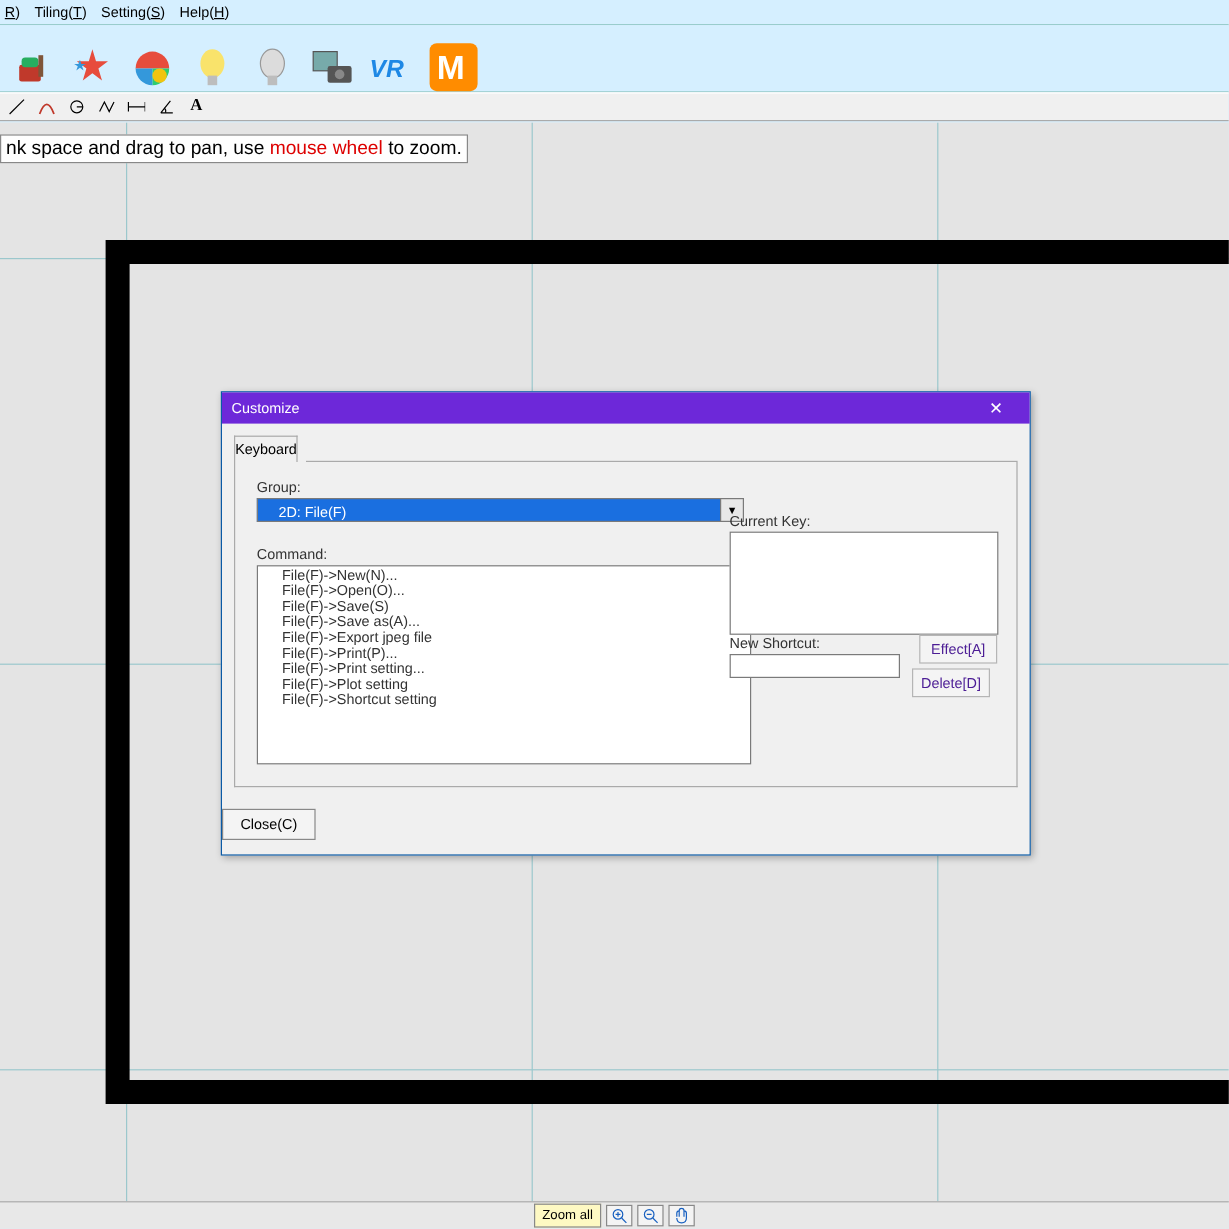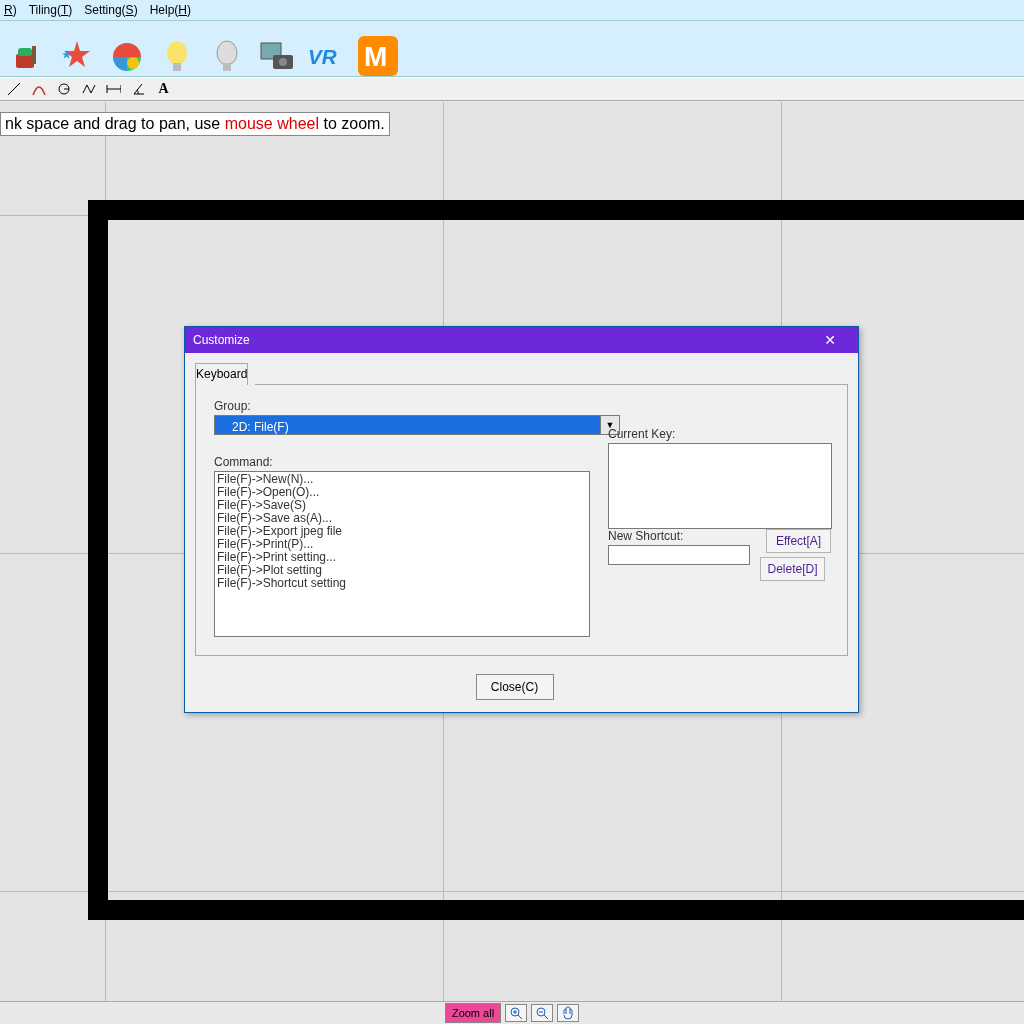--- a/index.html
+++ b/index.html
@@ -9,40 +9,40 @@
   .big-ico{width:38px;height:38px;display:flex;align-items:center;justify-content:center}
   .toolbar-small{height:22px;background:#f0f0f0;border-top:1px solid #fff;border-bottom:1px solid #aaa;display:flex;align-items:center;gap:10px;padding:0 6px}
   .small-ico{width:15px;height:15px;display:flex;align-items:center;justify-content:center;color:#000}
   .hintbar{position:absolute;top:112px;left:0;background:#fefefe;border:1px solid #888;padding:2px 4px;font-size:16px}
   .hintbar .hl{color:#d00}
   .canvas{position:absolute;top:102px;left:0;right:0;bottom:22px;background:#e4e4e4;overflow:hidden}
   .grid-v{position:absolute;top:0;bottom:0;width:1px;background:#9bc7cc}
   .grid-h{position:absolute;left:0;right:0;height:1px;background:#9bc7cc}
   .black-rect{position:absolute;left:88px;top:98px;width:1200px;height:720px;border:20px solid #000;box-sizing:border-box}
   .statusbar{position:absolute;bottom:0;left:0;right:0;height:22px;background:#e8e8e8;border-top:1px solid #aaa;display:flex;align-items:center;justify-content:center;gap:4px}
-  .stat-btn{border:1px solid #888;background:#ec4899;padding:1px 6px;height:16px;display:flex;align-items:center;font-size:11px}
+  .stat-btn{border:1px solid #888;background:#fef9c3;padding:1px 6px;height:16px;display:flex;align-items:center;font-size:11px}
   .stat-ico{border:1px solid #888;background:#f4f4f4;width:20px;height:16px;display:flex;align-items:center;justify-content:center}
   
   .dialog{position:absolute;left:184px;top:326px;width:673px;background:#f0f0f0;border:1px solid #0a5aa6;box-shadow:2px 2px 6px rgba(0,0,0,.3)}
   .titlebar{height:26px;background:#6d28d9;color:#fff;display:flex;align-items:center;padding:0 8px;font-size:12px;justify-content:space-between}
   .closex{width:40px;height:22px;display:flex;align-items:center;justify-content:center;font-size:14px}
   .tabstrip{margin:10px 10px 0 10px;height:22px;display:flex;position:relative}
   .tab{border:1px solid #aaa;border-bottom:none;padding:3px 0;background:#f0f0f0;font-size:12px;position:relative;z-index:2}
   .tabunderline{position:absolute;left:60px;right:0;bottom:0;height:1px;background:#aaa}
   .panel{margin:0 10px 10px 10px;border:1px solid #aaa;border-top:none;padding:14px 18px 18px 18px;min-height:230px;position:relative}
   .lbl{display:block;color:#333;margin-bottom:2px}
   .dropdown{width:370px;height:18px;border:1px solid #7a7a7a;background:#1a6fe0;color:#fff;padding:0 17px;display:flex;align-items:flex-end;font-size:12px;position:relative}
   .dropdown .arrow{position:absolute;right:-1px;top:-1px;width:18px;height:18px;border:1px solid #7a7a7a;background:#e8e8e8;display:flex;align-items:center;justify-content:center;color:#000;font-size:9px}
-  .listbox{width:370px;height:162px;border:1px solid #7a7a7a;background:#fff;overflow:hidden;padding:1px 2px;margin-top:2px}
+  .listbox{width:370px;height:162px;border:1px solid #7a7a7a;background:#fff;overflow:hidden;padding:1px 20px;margin-top:2px}
   .listbox div{font-size:12px;color:#333;line-height:13px}
   .rightcol{position:absolute;left:412px;top:42px;width:228px}
   .keybox{width:222px;height:84px;border:1px solid #7a7a7a;background:#fff}
   .shortinput{width:140px;height:18px;border:1px solid #7a7a7a;background:#fff}
   .dbtn{position:absolute;width:63px;height:22px;border:1px solid #b5b5b5;background:#f4f4f4;color:#4c1d95;font-size:12px;display:flex;align-items:center;justify-content:center}
-  .footer{border-top:0;padding:8px 14px 12px 0;display:flex;justify-content:center}
+  .footer{border-top:0;padding:8px 14px 12px 0;display:flex;justify-content:flex-start}
   .closebtn{width:76px;height:24px;border:1px solid #888;background:#f4f4f4;font-size:12px;display:flex;align-items:center;justify-content:center}
 </style>
 </head>
 <body>
 
 <div class="menubar">
   <span><u>R</u>)</span>
   <span>Tiling(<u>T</u>)</span>
   <span>Setting(<u>S</u>)</span>
   <span>Help(<u>H</u>)</span>

